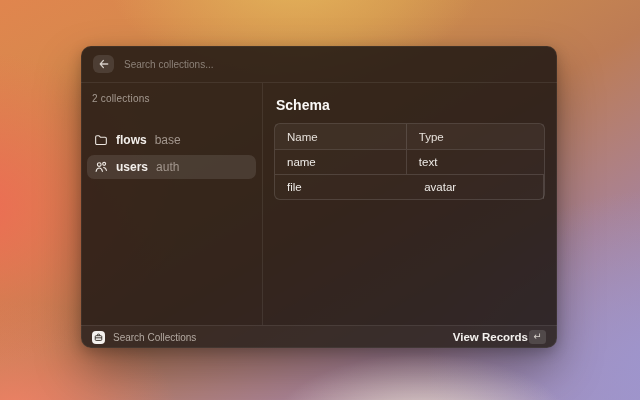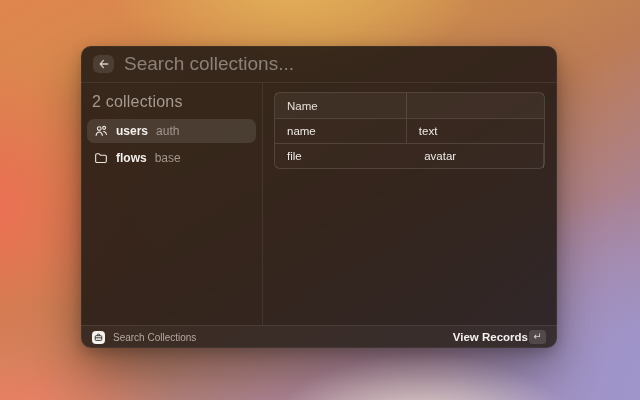--- a/index.html
+++ b/index.html
@@ -34,32 +34,32 @@
     padding:0 12px;border-bottom:1px solid rgba(255,255,255,0.08);
   }
   .back-btn{
     width:21px;height:18px;border-radius:6px;flex:0 0 21px;
     background:rgba(255,255,255,0.11);
     display:flex;align-items:center;justify-content:center;
     border:none;padding:0;cursor:pointer;
   }
   .search-input{
     flex:1;background:transparent;border:none;outline:none;
-    color:#0369a1;font-size:19px;padding:0;
+    color:#0369a1;font-size:10px;padding:0;
     font-family:"Liberation Sans","DejaVu Sans",sans-serif;
   }
   .search-input::placeholder{color:#8c8178;opacity:1;}
   
   .main{flex:1;display:flex;min-height:0;}
   .sidebar{
     flex:0 0 182px;width:182px;border-right:1px solid rgba(255,255,255,0.08);
     padding:8px 6px;display:flex;flex-direction:column;
   }
   .section-label{
-    font-size:16px;color:#a59a91;margin:2px 0 8px 5px;letter-spacing:.2px;
+    font-size:10px;color:#a59a91;margin:2px 0 24px 5px;letter-spacing:.2px;
   }
   .side-item{
     display:flex;align-items:center;gap:8px;height:24px;
     padding:0 7px;border-radius:7px;margin-bottom:3px;cursor:pointer;
   }
   .side-item.selected{background:rgba(255,255,255,0.10);}
   .side-icon{display:flex;align-items:center;justify-content:center;width:14px;flex:0 0 14px;}
   .item-name{font-size:12px;font-weight:700;color:#f3efeb;}
   .item-badge{font-size:12px;color:#a3978e;}
   
@@ -113,49 +113,51 @@
       </span>
     </button>
     <input class="search-input" type="text" placeholder="Search collections..." style="">
   </div>
 
   <div class="main">
 
     <div class="sidebar">
       <div class="section-label">2 collections</div>
 
+      <div class="side-item">
+        <span class="side-icon">
+          <svg width="14" height="14" viewBox="0 0 16 16" fill="none" stroke="#ece6e0" stroke-width="1.25" stroke-linecap="round" stroke-linejoin="round">
+            <path d="M1.9 4.6c0-.8.6-1.4 1.4-1.4h2.5l1.5 1.6h5.4c.8 0 1.4.6 1.4 1.4v5.6c0 .8-.6 1.4-1.4 1.4H3.3c-.8 0-1.4-.6-1.4-1.4z"></path>
+          </svg>
+        </span>
+        <span class="item-name">flows</span>
+        <span class="item-badge">base</span>
+      </div>
+
       <div class="side-item selected">
         <span class="side-icon">
           <svg width="14" height="14" viewBox="0 0 16 16" fill="none" stroke="#ece6e0" stroke-width="1.25" stroke-linecap="round" stroke-linejoin="round">
             <circle cx="6" cy="5.2" r="2.1"></circle>
             <path d="M2.4 13c.5-2.5 1.9-3.8 3.6-3.8S9.1 10.5 9.6 13"></path>
             <circle cx="11.6" cy="4.4" r="1.7"></circle>
             <path d="M11 8.6c1.7.2 2.8 1.4 3.2 3.4"></path>
           </svg>
         </span>
         <span class="item-name">users</span>
         <span class="item-badge">auth</span>
       </div>
-
-      <div class="side-item">
-        <span class="side-icon">
-          <svg width="14" height="14" viewBox="0 0 16 16" fill="none" stroke="#ece6e0" stroke-width="1.25" stroke-linecap="round" stroke-linejoin="round">
-            <path d="M1.9 4.6c0-.8.6-1.4 1.4-1.4h2.5l1.5 1.6h5.4c.8 0 1.4.6 1.4 1.4v5.6c0 .8-.6 1.4-1.4 1.4H3.3c-.8 0-1.4-.6-1.4-1.4z"></path>
-          </svg>
-        </span>
-        <span class="item-name">flows</span>
-        <span class="item-badge">base</span>
-      </div>
     </div>
 
     <div class="detail">
+      <div class="detail-title">Schema</div>
 
       <div class="schema-table">
         <div class="tr th">
           <div class="td col-name">Name</div>
+          <div class="td">Type</div>
         </div>
         <div class="tr">
           <div class="td col-name">name</div>
           <div class="td">text</div>
         </div>
         <div class="tr">
           <div class="td">file</div>
           <div class="td col-name">avatar</div>
         </div>
       </div>

